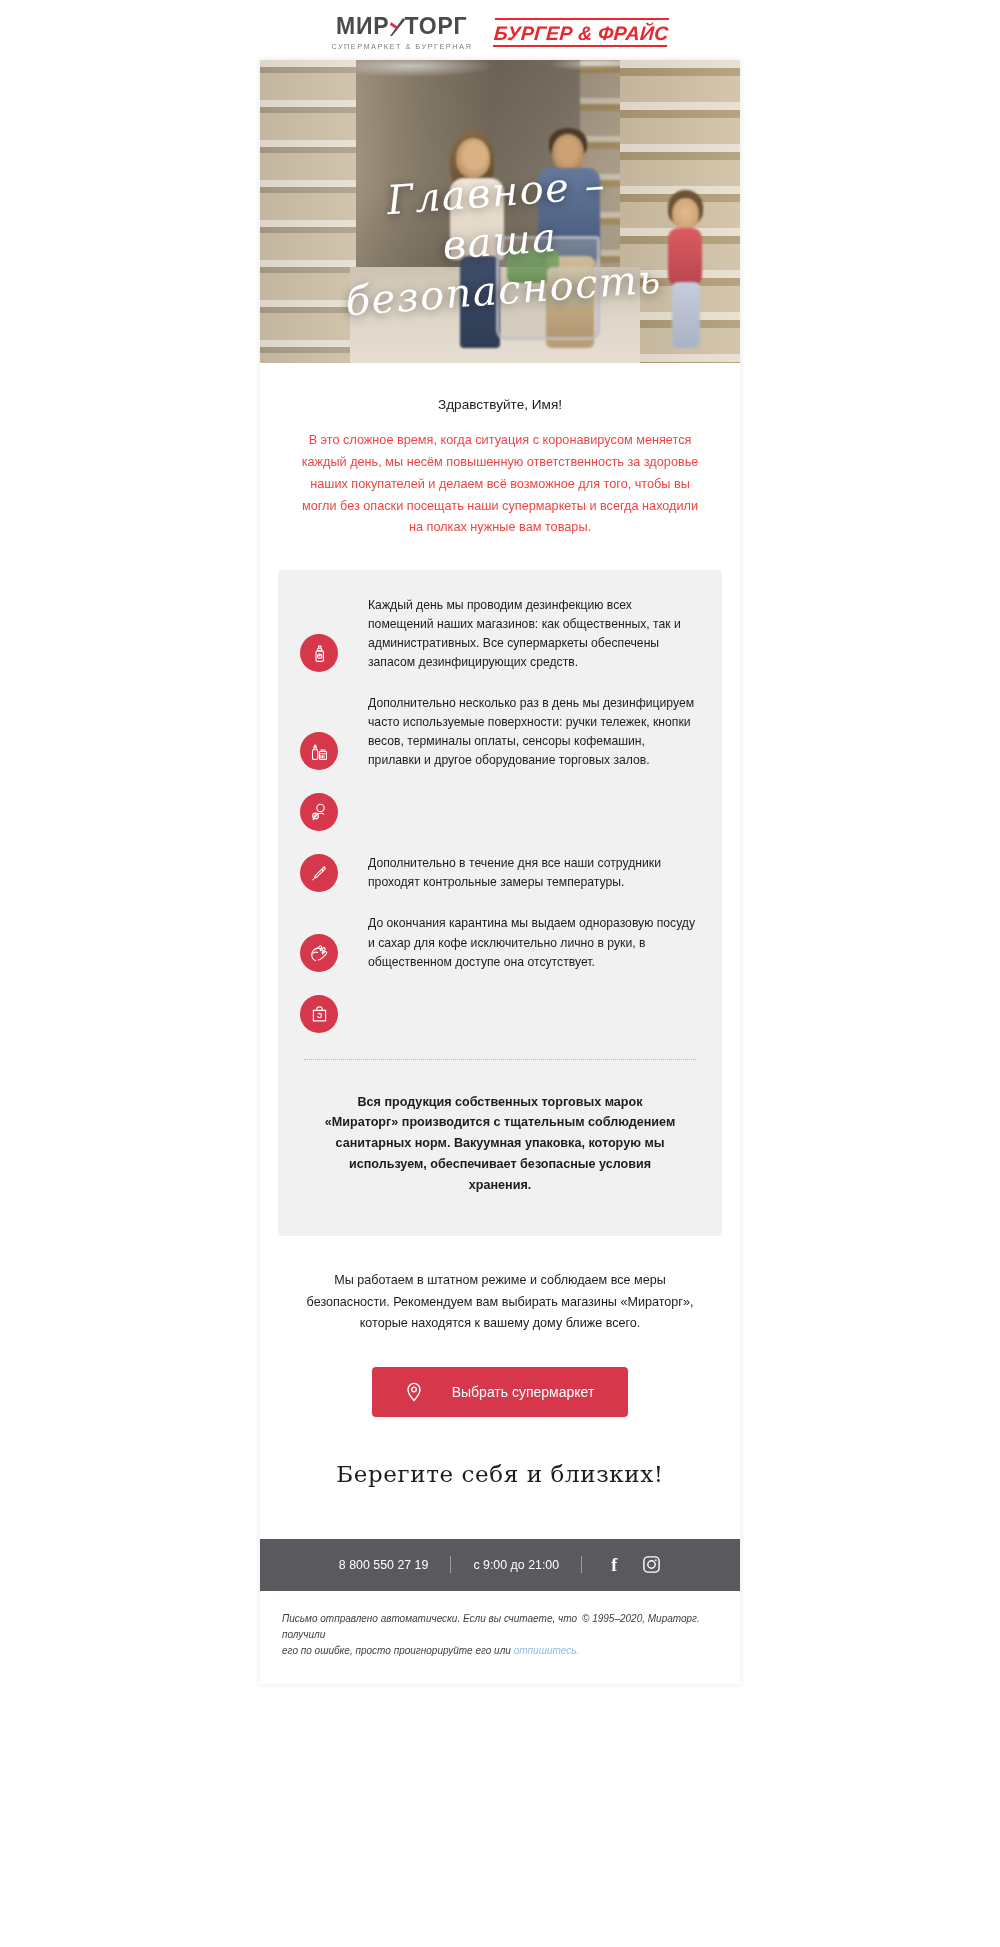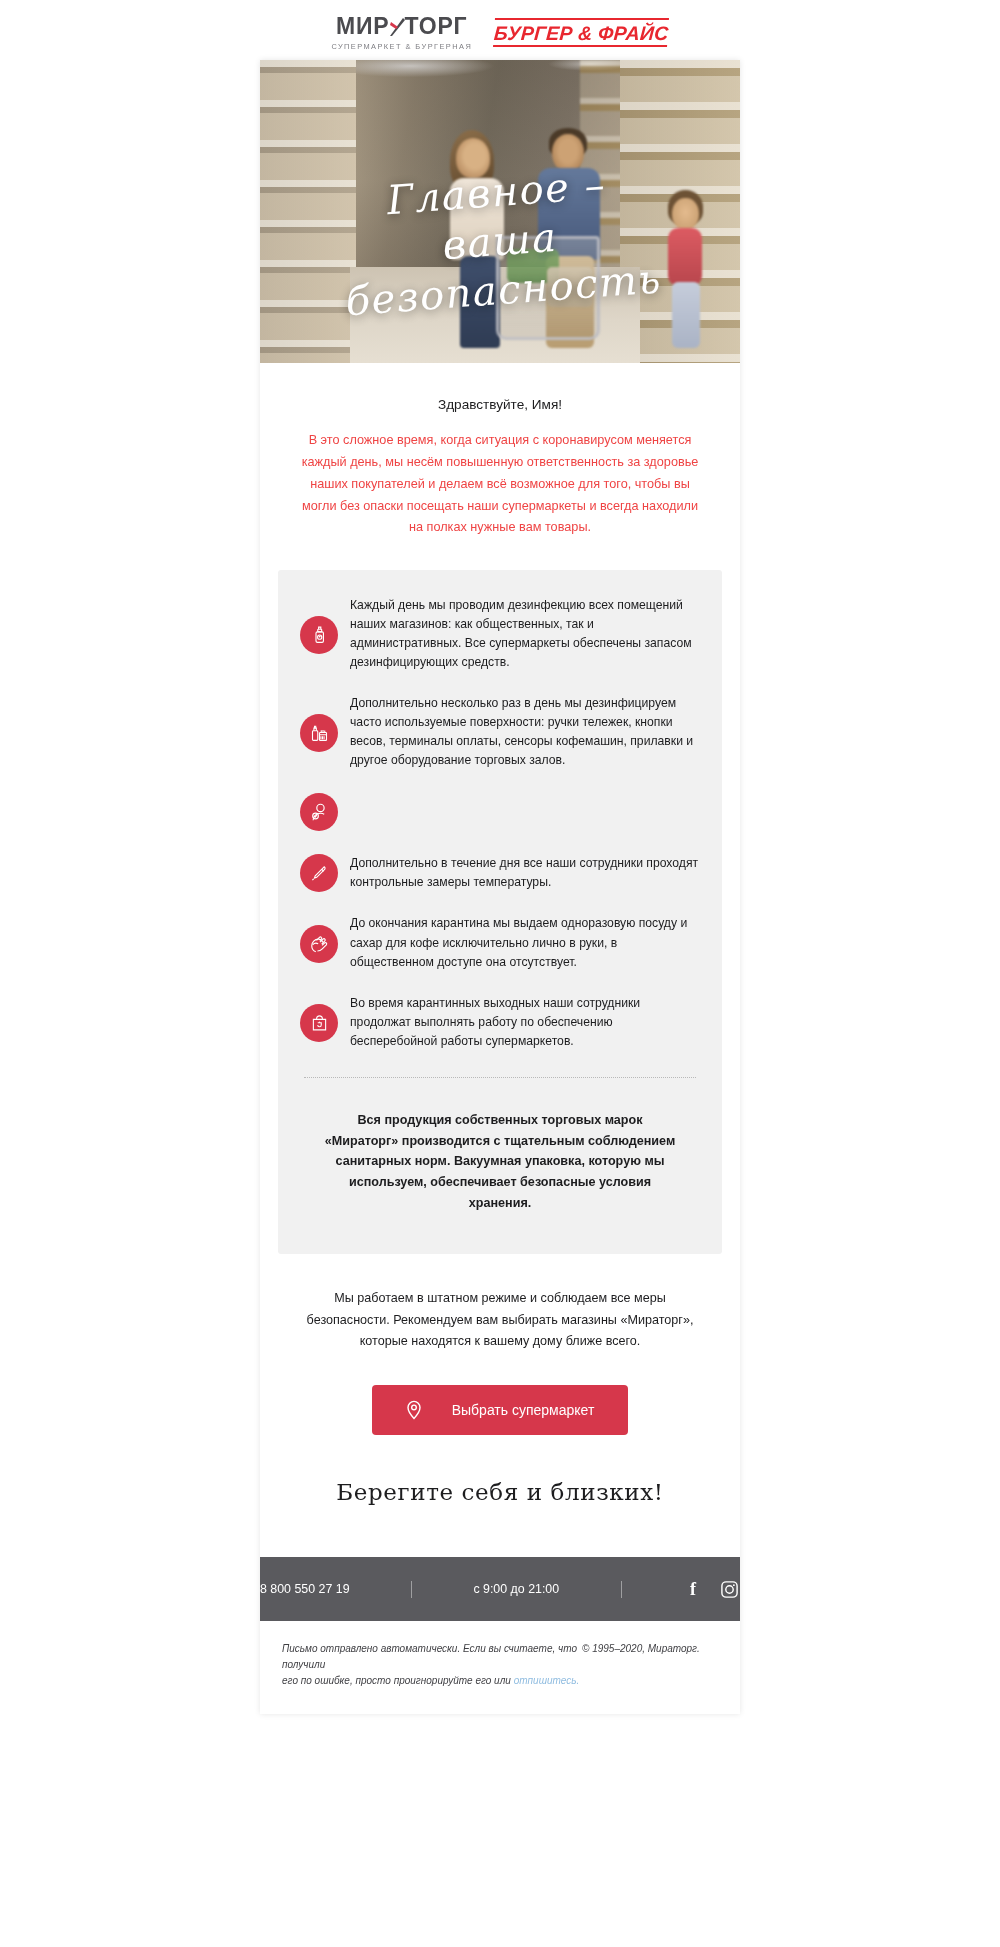--- a/index.html
+++ b/index.html
@@ -211,22 +211,22 @@
 
   
   .panel {
     margin: 31px 18px 0 18px;
     background: #f1f1f1;
     border-radius: 3px;
     padding: 26px 22px 6px 22px;
   }
   .measure {
     display: flex;
-    align-items: center;
-    gap: 12px;
+    align-items: flex-end;
+    gap: 30px;
     padding-bottom: 22px;
   }
   .measure-icon {
     flex: 0 0 auto;
     width: 38px; height: 38px;
     border-radius: 50%;
     background: #d6374b;
     display: flex; align-items: center; justify-content: center;
     margin-top: 1px;
   }
@@ -282,24 +282,24 @@
     font-family: "DejaVu Serif", serif;
     font-size: 23px;
     color: #1d1d1f;
     letter-spacing: 0.6px;
     padding: 44px 0 52px 0;
   }
 
   
   .footer-dark {
     background: #5a5a5e;
-    height: 64px;
+    height: 52px;
     display: flex;
     align-items: center;
-    justify-content: space-between;
+    justify-content: center;
     gap: 0;
     color: #ffffff;
     font-size: 12.4px;
   }
   .footer-dark .fsep {
     width: 1px; height: 17px;
     background: rgba(255,255,255,0.42);
     margin: 0 22px;
   }
   .footer-phone, .footer-hours { white-space: nowrap; }
@@ -446,21 +446,20 @@
 
       <div class="measure">
         <div class="measure-icon">
           <svg width="21" height="21" viewBox="0 0 24 24" fill="none" stroke="#ffffff" stroke-width="1.25">
             <path d="M5 8.4 h14 v12 H5 Z"></path>
             <path d="M8.6 8.4 c0-2.3 1.6-4 3.4-4 s3.4 1.7 3.4 4"></path>
             <path d="M10 12.2 h4 v2.6 c0 1.1-.9 2-2 2 s-2-.9-2-2"></path>
             <path d="M12 11 v1.3"></path>
           </svg>
         </div>
-        <div class="measure-text">Во время карантинных выходных наши сотрудники продолжат выполнять работу по обеспечению бесперебойной работы супермаркетов.</div>
       </div>
 
       <div class="panel-divider"></div>
 
       <div class="panel-bold">Вся продукция собственных торговых марок «Мираторг» производится с тщательным соблюдением санитарных норм. Вакуумная упаковка, которую мы используем, обеспечивает безопасные условия хранения.</div>
     </div>
 
     <div class="closing">Мы работаем в штатном режиме и соблюдаем все меры безопасности. Рекомендуем вам выбирать магазины «Мираторг», которые находятся к вашему дому ближе всего.</div>
 
     <div class="cta-wrap">

